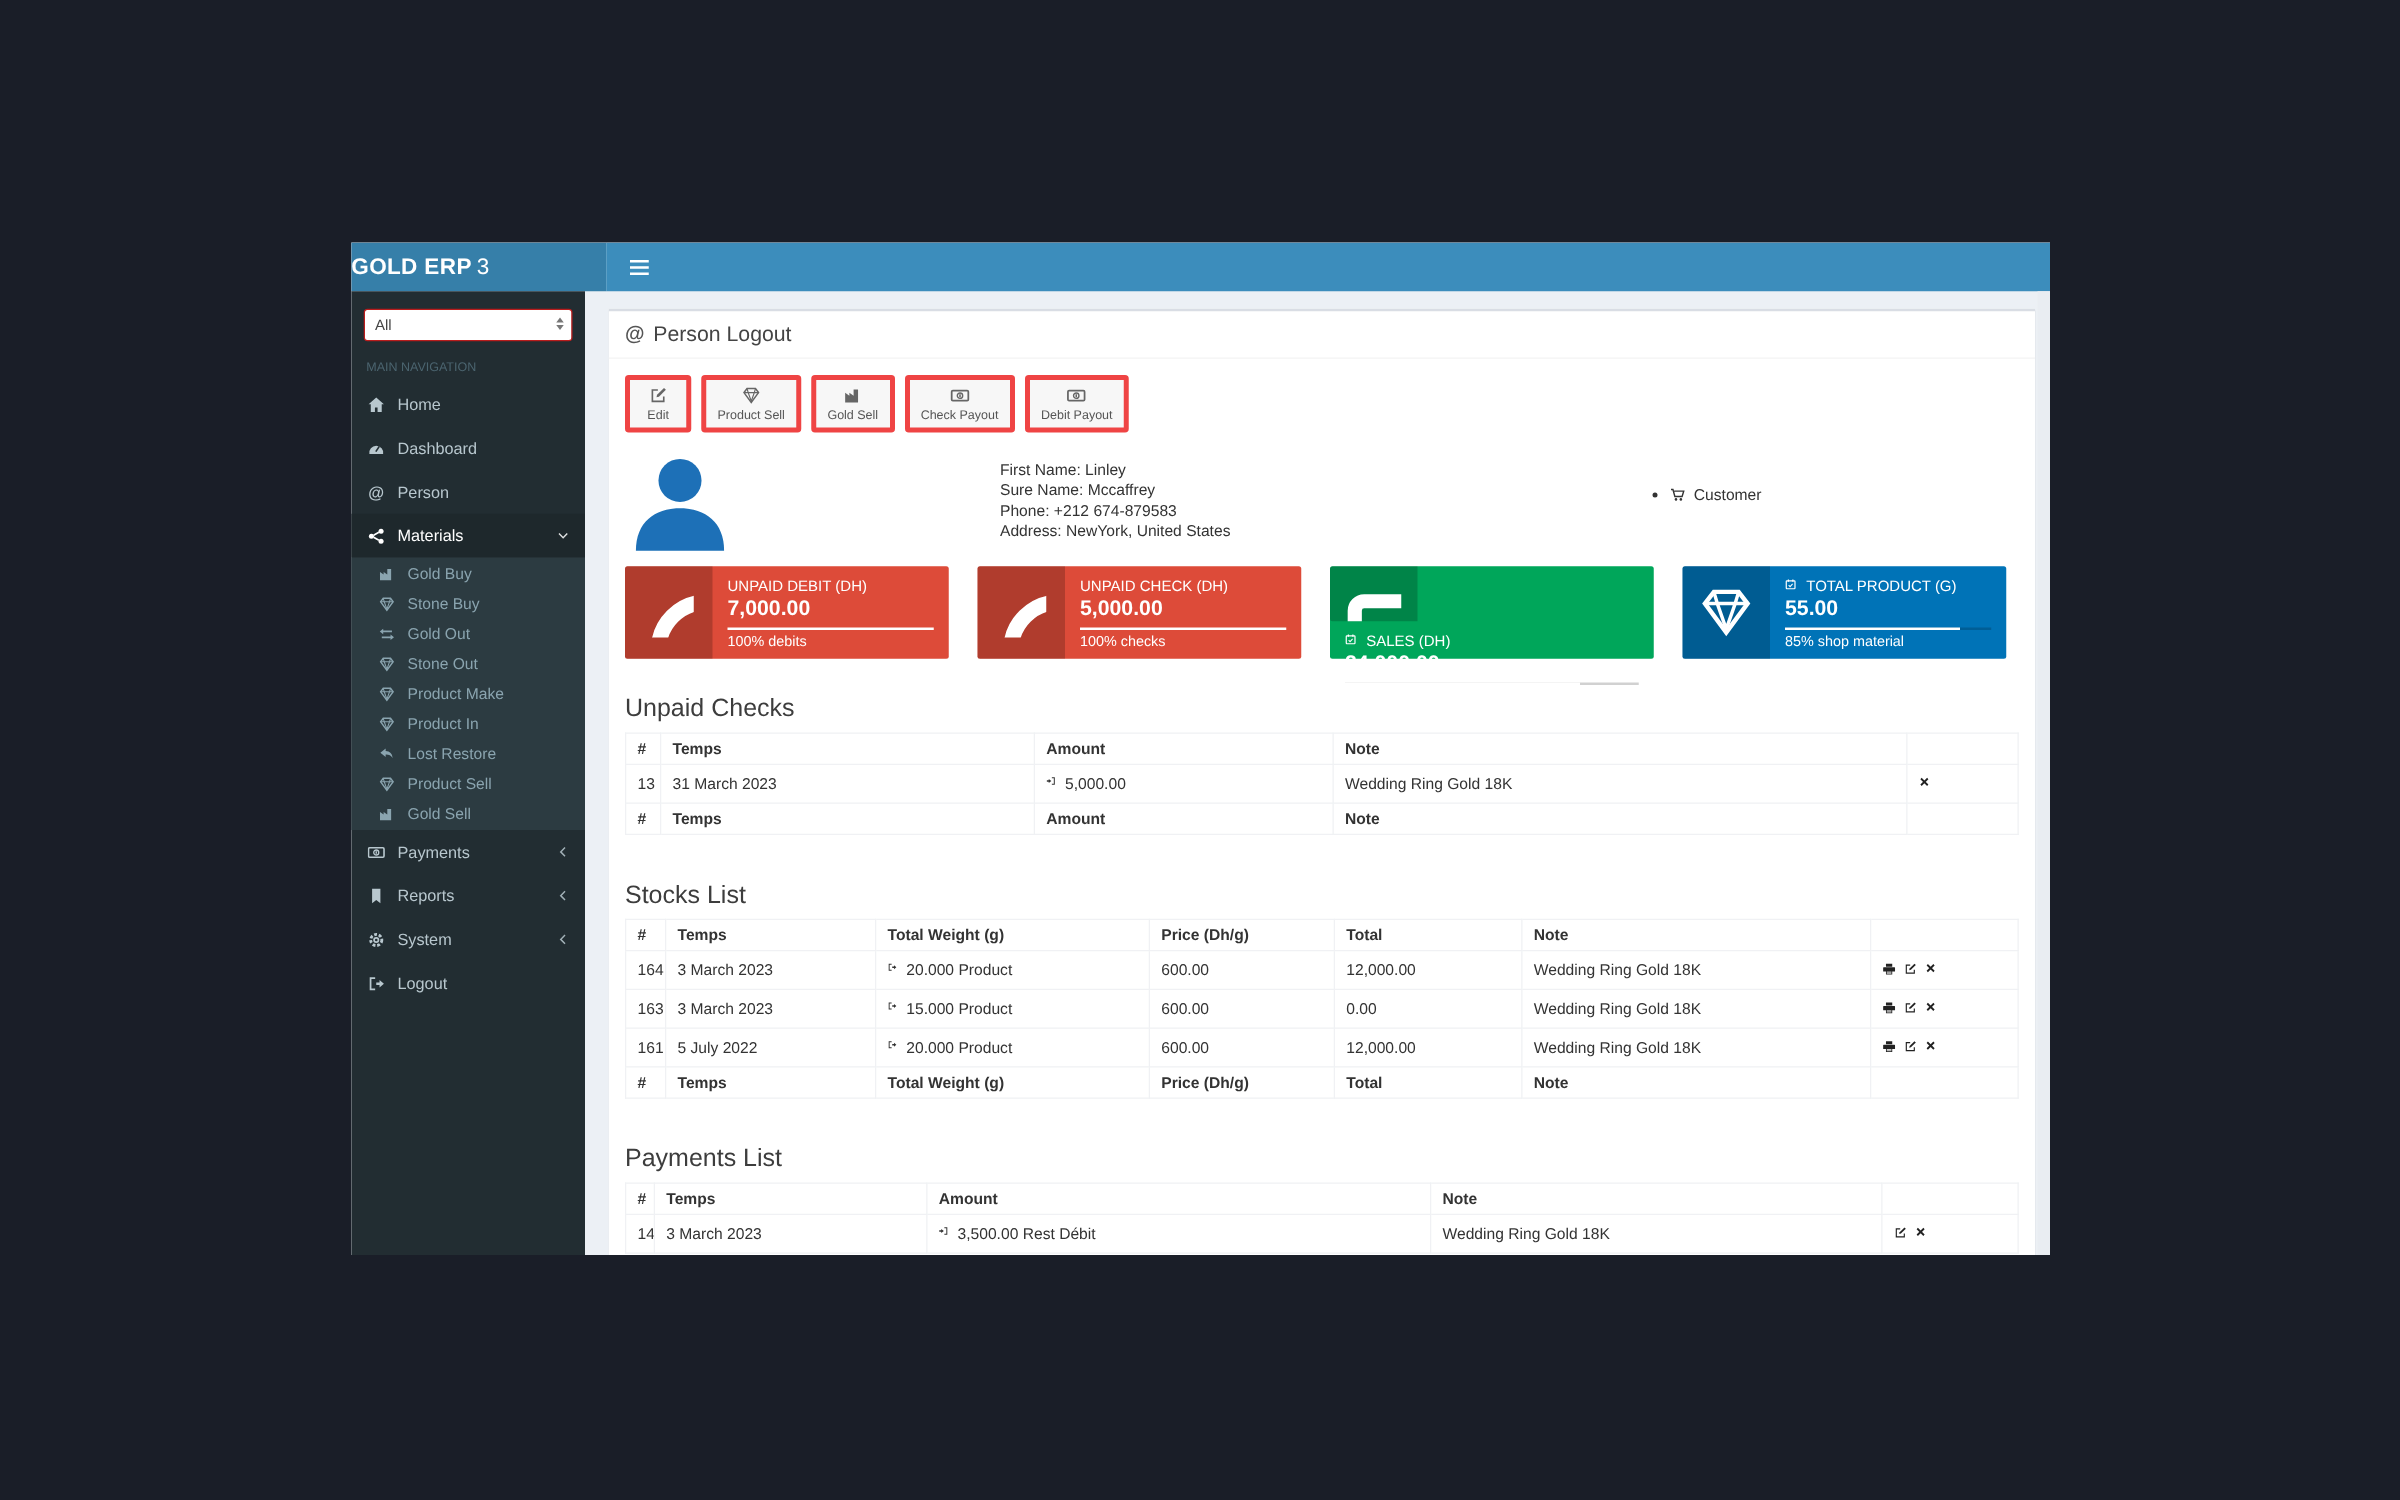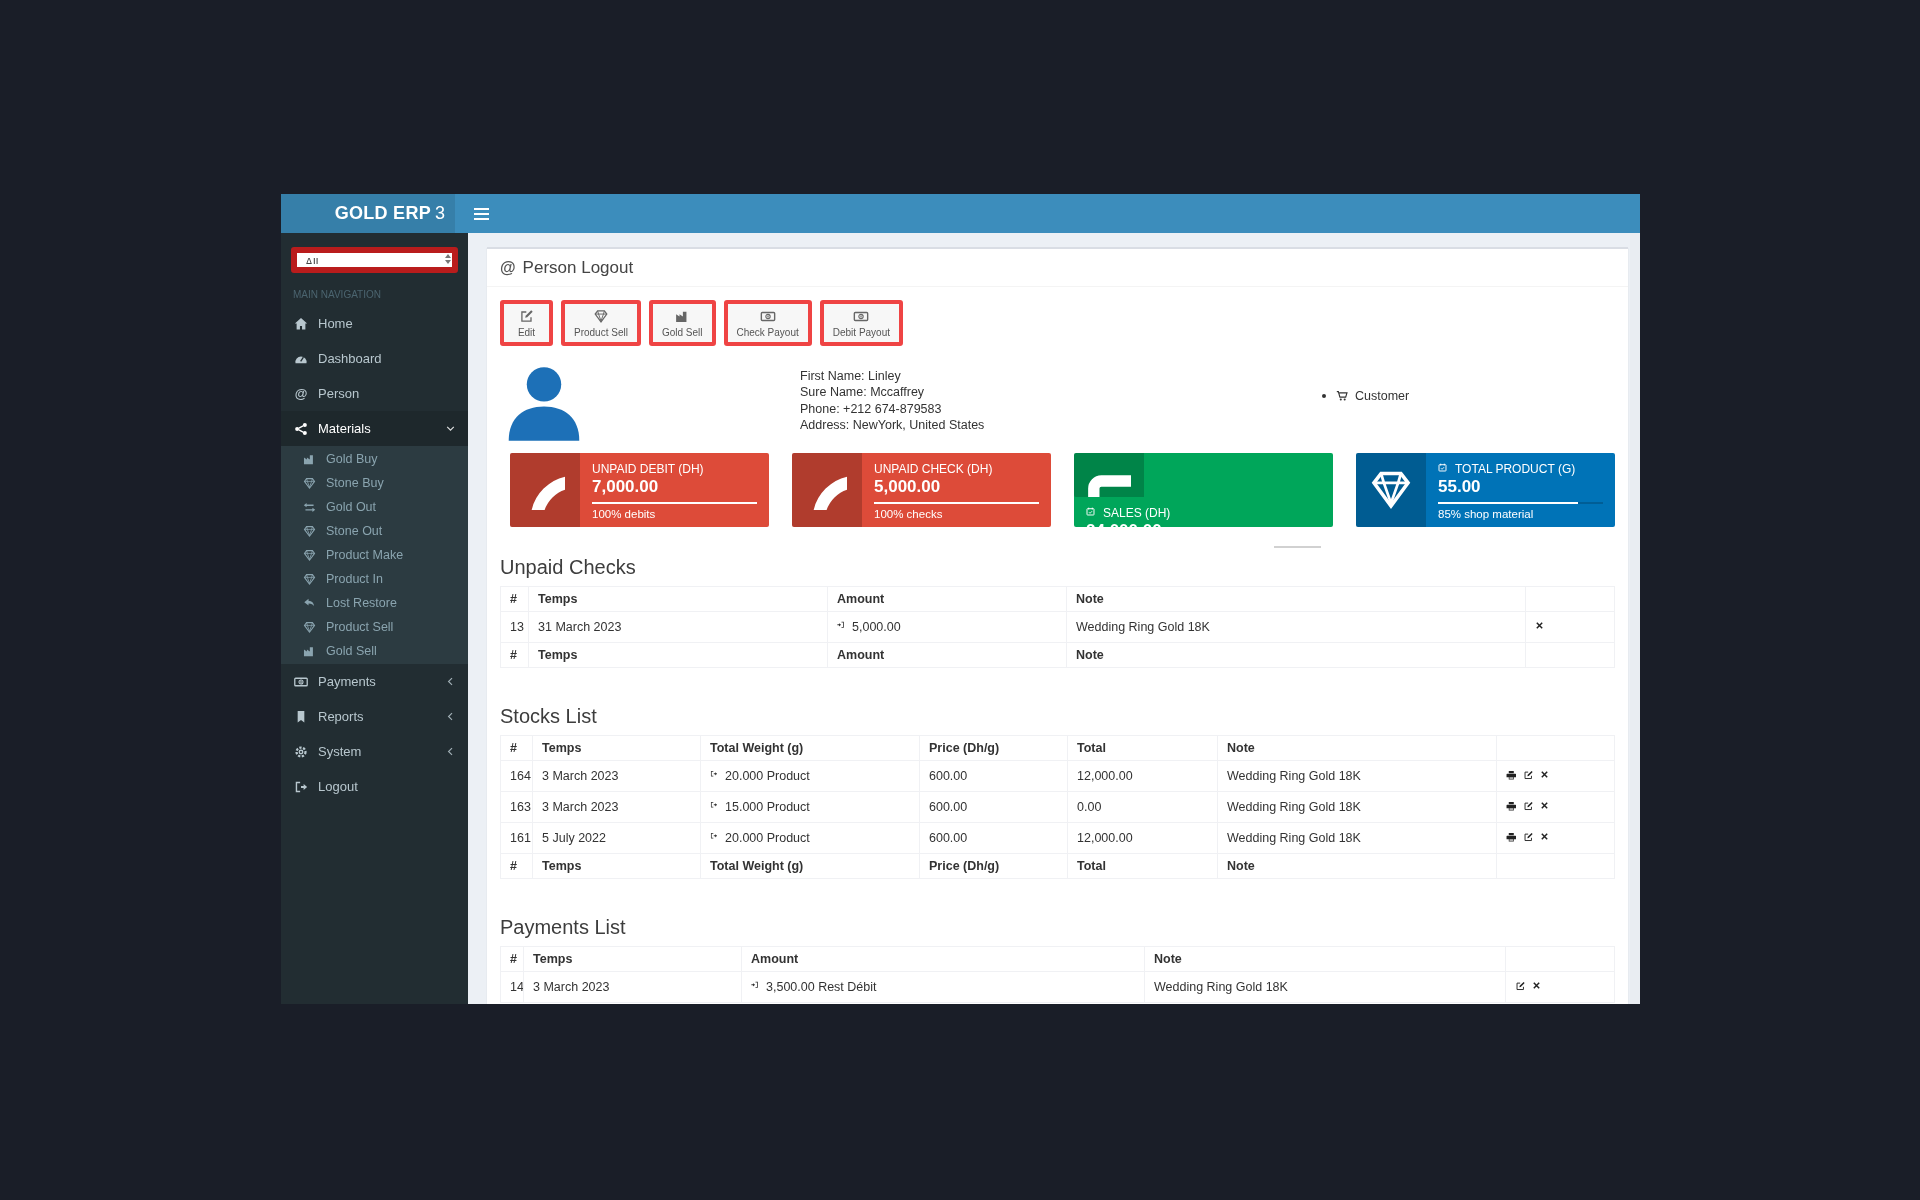--- a/index.html
+++ b/index.html
@@ -6,33 +6,33 @@
     background:#1a1e28;font-family:"Liberation Sans","DejaVu Sans",sans-serif;}
   *{box-sizing:border-box;}
   svg{display:block;}
 
   
   .window{position:absolute;left:281px;top:194px;width:1359px;height:810px;
     display:flex;flex-direction:column;background:#ecf0f5;overflow:hidden;}
 
   
   .topbar{height:39px;flex:none;display:flex;}
-  .logo{width:174px;flex:none;background:#367fa9;color:#fff;display:flex;
-    align-items:center;justify-content:center;font-size:18px;letter-spacing:.3px;cursor:pointer;padding-left:44px;}
+  .logo{width:204px;flex:none;background:#367fa9;color:#fff;display:flex;
+    align-items:center;justify-content:flex-start;font-size:18px;letter-spacing:.3px;cursor:pointer;}
   .logo b{font-weight:bold;margin-right:4px;}
   .navbar{flex:1;background:#3c8dbc;display:flex;align-items:center;padding-left:15px;}
   .hamburger{display:flex;flex-direction:column;gap:3px;cursor:pointer;padding:6px 4px;}
   .hamburger i{display:block;width:15px;height:2px;background:#fff;}
 
   
   .bodyrow{flex:1;display:flex;min-height:0;}
   .sidebar{width:187px;flex:none;background:#222d32;color:#b8c7ce;font-size:13px;}
   .side-select-wrap{position:relative;margin:14px 10px 0;}
   .side-select{width:100%;height:26px;font-size:12px;color:#444;background:#fff;
-    border:6px solid #b91c1c;border-radius:3px;padding:3px 20px 3px 8px;
+    border:1px solid #b91c1c;border-radius:3px;padding:3px 20px 3px 8px;
     -webkit-appearance:none;appearance:none;font-family:inherit;}
   .stepper{position:absolute;right:7px;top:7px;display:flex;flex-direction:column;gap:2px;pointer-events:none;}
   .stepper i{width:0;height:0;border-left:3.5px solid transparent;border-right:3.5px solid transparent;}
   .stepper .up{border-bottom:4.5px solid #777;}
   .stepper .down{border-top:4.5px solid #777;}
   .nav-label{padding:16px 12px 6px;font-size:10px;color:#4b646f;}
   .nav-item{display:flex;align-items:center;gap:9px;padding:0 12px;height:35px;
     color:#b8c7ce;cursor:pointer;}
   .nav-item .nicon{width:16px;display:flex;justify-content:center;color:inherit;}
   .nav-item.active{color:#fff;background:#1e282c;}
@@ -63,21 +63,21 @@
 
   
   .profile-row{position:relative;height:82px;margin-top:16px;}
   .avatar{position:absolute;left:2px;top:1px;}
   .info-lines{position:absolute;left:300px;top:6px;font-size:12.5px;color:#333;line-height:16.3px;}
   .tag-row{position:absolute;left:822px;top:27px;display:flex;align-items:center;gap:6px;
     font-size:12.5px;color:#333;}
   .bullet{width:4px;height:4px;border-radius:50%;background:#333;margin-right:4px;}
 
   
-  .stats-row{display:flex;gap:23px;margin-top:9px;justify-content:flex-end;}
+  .stats-row{display:flex;gap:23px;margin-top:9px;}
   .info-box{width:259px;height:74px;border-radius:2px;color:#fff;display:flex;flex:none;}
   .bg-red{background:#dd4b39;}
   .bg-green{background:#00a65a;flex-direction:column;}
   .bg-blue{background:#0073b7;}
   .ib-icon{width:70px;flex:none;background:rgba(0,0,0,.2);border-radius:2px 0 0 2px;
     display:flex;align-items:center;justify-content:center;}
   .ib-content{flex:1;padding:9px 12px 6px;display:flex;flex-direction:column;min-width:0;}
   .ib-label{font-size:12px;display:flex;align-items:center;gap:5px;white-space:nowrap;}
   .ib-value{font-size:17px;font-weight:bold;margin-top:1px;}
   .ib-progress{height:2px;background:rgba(0,0,0,.18);margin:5px 0 4px;}

